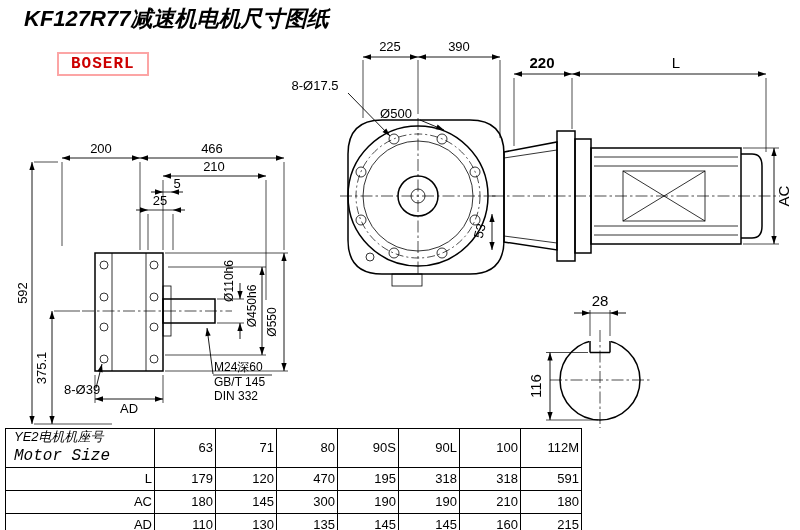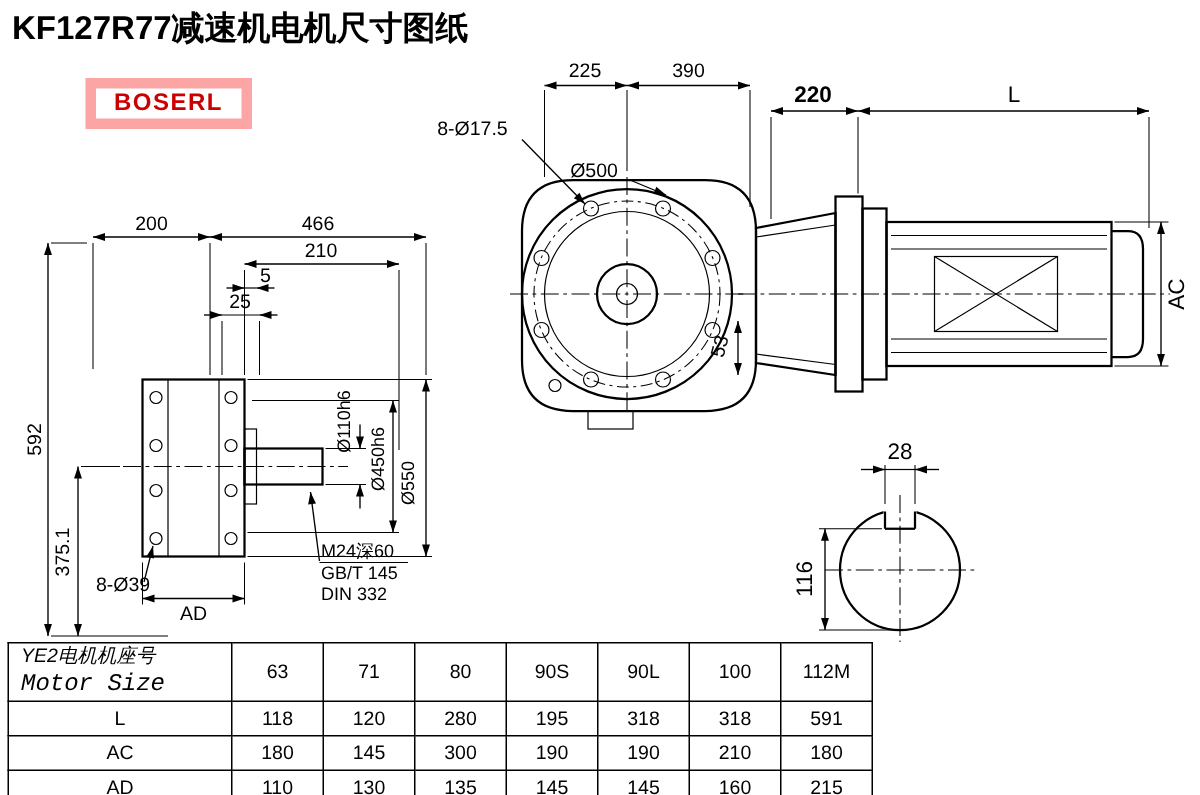--- a/index.html
+++ b/index.html
@@ -1,36 +1,36 @@
 <!DOCTYPE html>
 <html><head>
 <meta charset="utf-8">
 <style>
   html,body{margin:0;padding:0;}
   body{width:800px;height:530px;background:#ffffff;position:relative;overflow:hidden;
        font-family:"Liberation Sans",sans-serif;color:#000;}
-  .title{position:absolute;left:8px;top:4px;font-size:22px;font-weight:bold;white-space:nowrap;}
-  .logo{position:absolute;left:57px;top:52px;border:7px solid #fca5a5;padding:1px 12px;
-        font-family:Liberation Sans, sans-serif;font-weight:bold;font-size:16px;background:#fff;}
+  .title{position:absolute;left:24px;top:4px;font-size:22px;font-weight:bold;white-space:nowrap;font-style:italic;}
+  .logo{position:absolute;left:57px;top:52px;border:2px solid #fca5a5;padding:1px 12px;
+        font-family:Liberation Mono, monospace;font-weight:bold;font-size:16px;background:#fff;}
   .logo span{color:#cc0000;letter-spacing:1px;}
   svg.drawing{position:absolute;left:0;top:0;}
   .thick{stroke:#000;stroke-width:1.5;fill:none;}
   .thin{stroke:#000;stroke-width:0.8;fill:none;}
   .dim{stroke:#000;stroke-width:0.9;fill:none;marker-start:url(#arr);marker-end:url(#arr);}
   .dim1{stroke:#000;stroke-width:0.9;fill:none;marker-end:url(#arr);}
   .ext{stroke:#000;stroke-width:0.7;fill:none;}
   .cl{stroke:#000;stroke-width:0.7;fill:none;stroke-dasharray:12 3 2.5 3;}
   .bc{stroke:#000;stroke-width:0.7;fill:none;stroke-dasharray:8 3 2 3;}
   .lbl{font-family:"Liberation Sans",sans-serif;font-size:13px;fill:#000;}
   .sm{font-size:12px;}
   .md{font-size:15px;}
   .bold{font-weight:bold;}
   table.dims{position:absolute;left:5px;top:428px;border-collapse:collapse;font-size:13px;
              table-layout:fixed;background:#fff;}
-  table.dims td{border:1px solid #000;text-align:center;padding:0 2px;height:22px;
+  table.dims td{border:1px solid #000;text-align:right;padding:0 2px;height:22px;
                 overflow:hidden;white-space:nowrap;}
   table.dims td.head{width:138px;height:36px;line-height:1.3;text-align:left;padding-left:8px;font-style:italic;}
   table.dims td.c{width:56px;}
   .mono{font-family:"Liberation Mono",monospace;font-size:16px;}
 </style>
 </head>
 <body>
 
 <div class="title">KF127R77减速机电机尺寸图纸</div>
 <div class="logo">
@@ -266,23 +266,23 @@
     <td class="c">63</td>
     <td class="c">71</td>
     <td class="c">80</td>
     <td class="c">90S</td>
     <td class="c">90L</td>
     <td class="c">100</td>
     <td class="c">112M</td>
   </tr>
   <tr>
     <td>L</td>
-    <td class="c">118</td>
+    <td class="c">179</td>
     <td class="c">120</td>
-    <td class="c">280</td>
+    <td class="c">470</td>
     <td class="c">195</td>
     <td class="c">318</td>
     <td class="c">318</td>
     <td class="c">591</td>
   </tr>
   <tr>
     <td>AC</td>
     <td class="c">180</td>
     <td class="c">145</td>
     <td class="c">300</td>

